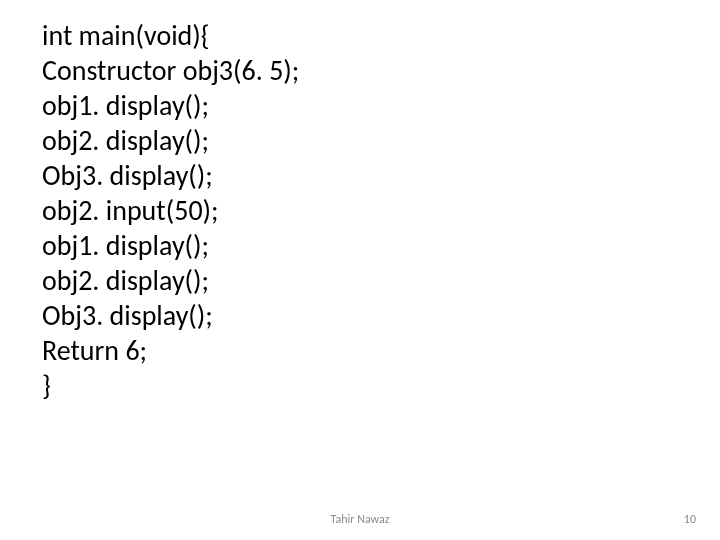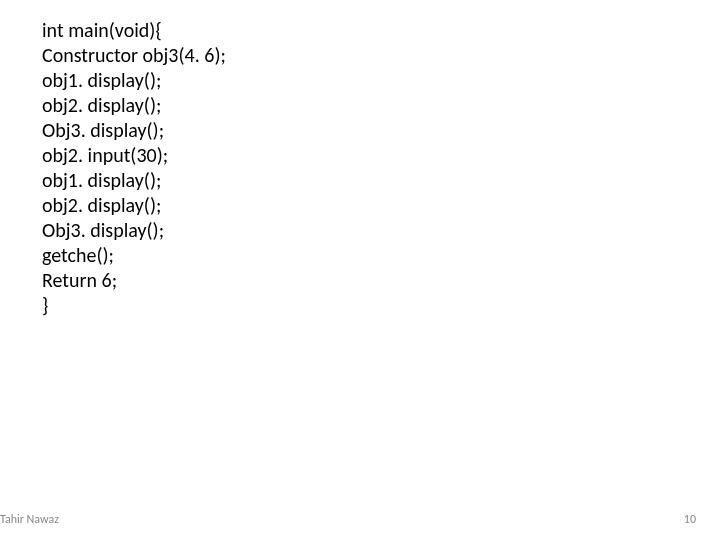--- a/index.html
+++ b/index.html
@@ -16,62 +16,61 @@
     position: relative;
     width: 720px;
     height: 540px;
     box-sizing: border-box;
   }
   .code-block {
     position: absolute;
     top: 18px;
     left: 42px;
     right: 42px;
-    font-size: 20px;
+    font-size: 28px;
     line-height: 1.25;
     color: #000000;
     font-weight: 400;
   }
   .code-line {
     white-space: pre;
   }
   .footer-author {
     position: absolute;
     bottom: 14px;
     left: 0;
     right: 0;
-    text-align: left;
+    text-align: center;
     font-size: 12px;
     color: #8a8a8a;
   }
   .footer-page {
     position: absolute;
     bottom: 14px;
     right: 24px;
     font-size: 12px;
     color: #8a8a8a;
     margin-top: 38px;
   }
 </style>
 </head>
 <body>
 
 <div class="slide">
 
   <div class="code-block">
     <div class="code-line">int main(void){</div>
-    <div class="code-line">Constructor obj3(4. 6);</div>
+    <div class="code-line">Constructor obj3(6. 5);</div>
     <div class="code-line">obj1. display();</div>
     <div class="code-line">obj2. display();</div>
     <div class="code-line">Obj3. display();</div>
-    <div class="code-line">obj2. input(30);</div>
+    <div class="code-line">obj2. input(50);</div>
     <div class="code-line">obj1. display();</div>
     <div class="code-line">obj2. display();</div>
     <div class="code-line">Obj3. display();</div>
-    <div class="code-line">getche();</div>
     <div class="code-line">Return 6;</div>
     <div class="code-line">}</div>
   </div>
 
   <div class="footer-author">Tahir Nawaz</div>
   <div class="footer-page">10</div>
 
 </div>
 
 </body></html>

